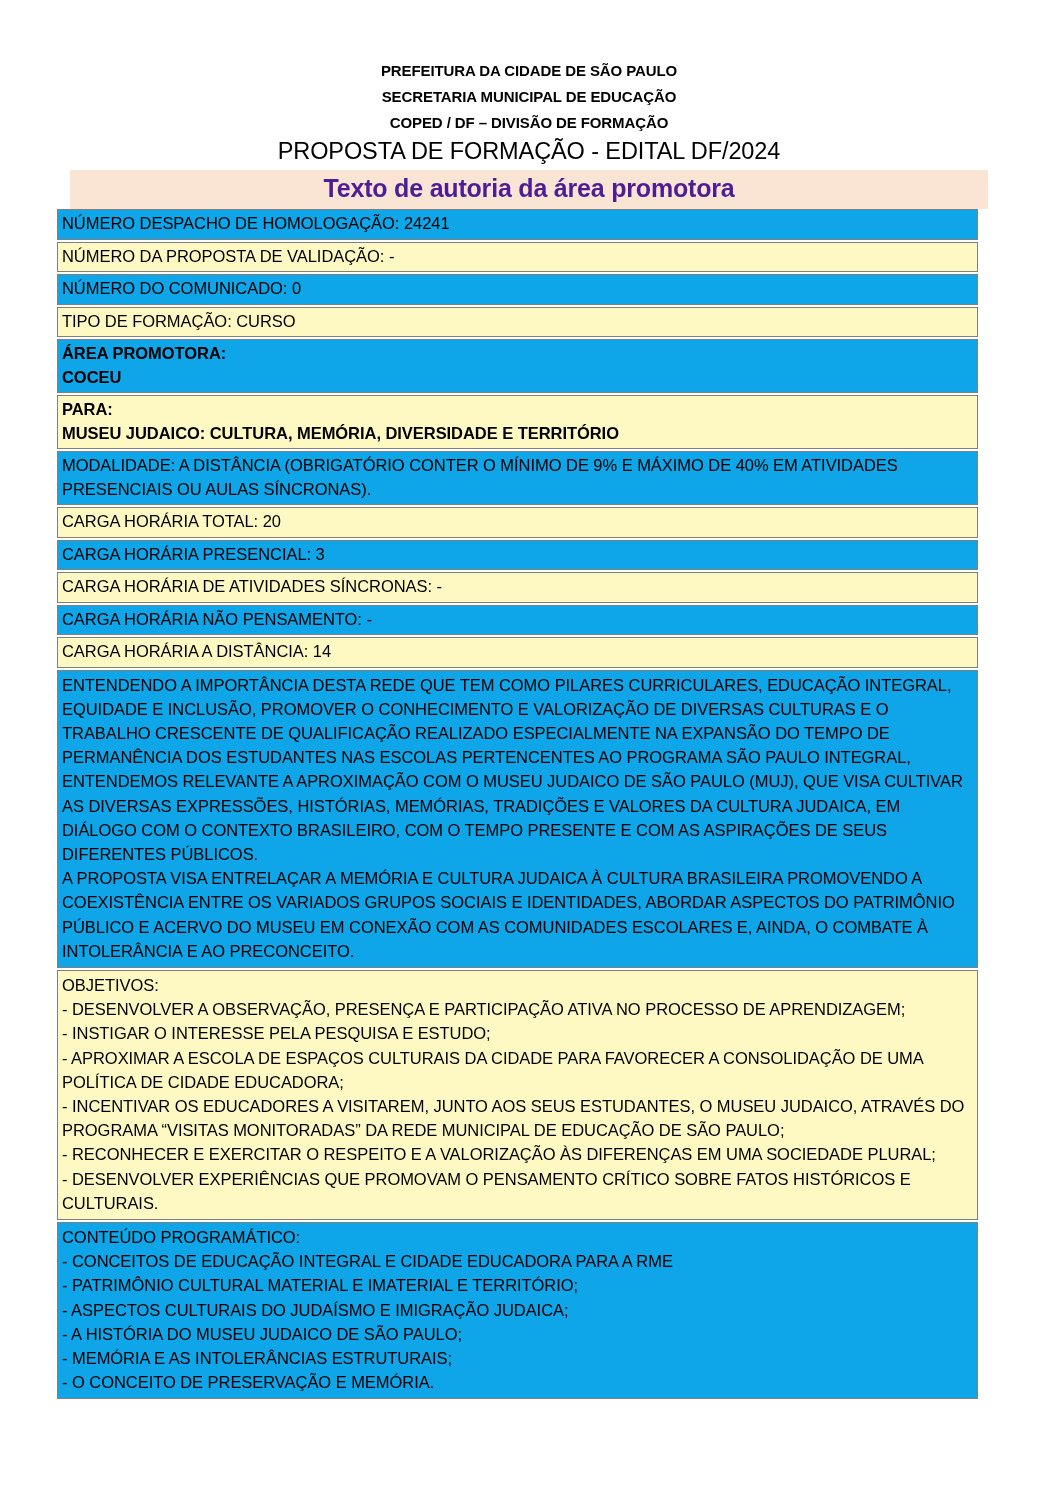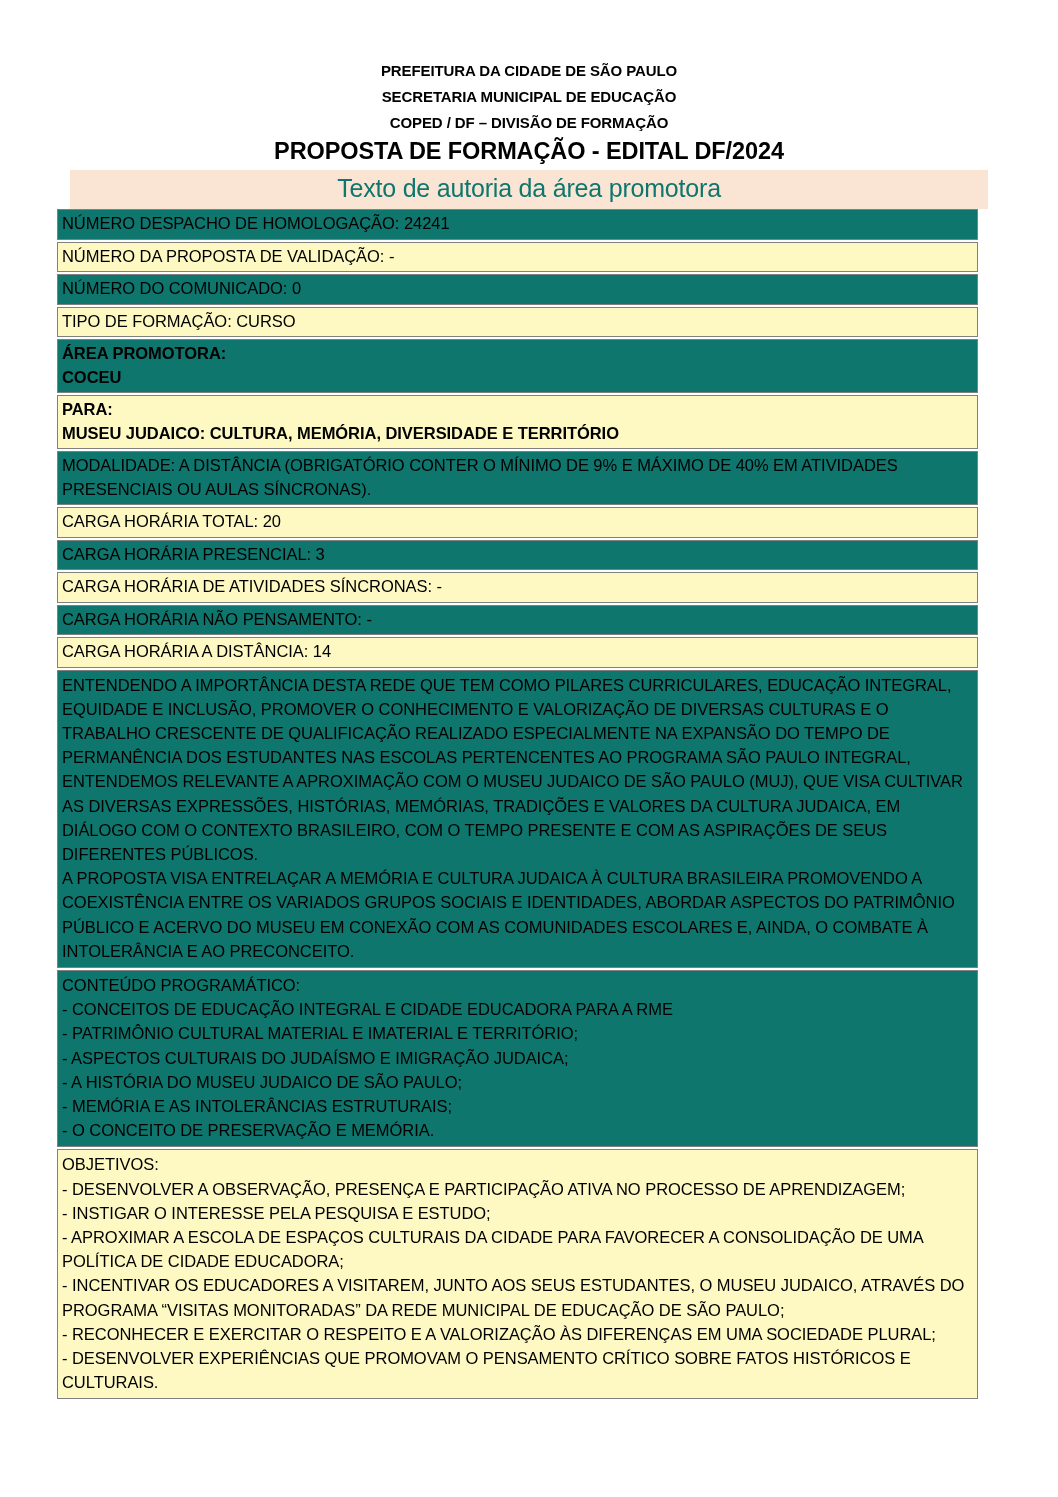--- a/index.html
+++ b/index.html
@@ -29,55 +29,55 @@
     text-align: center;
   }
   .doc-header .hline {
     font-weight: bold;
     font-size: 15px;
     line-height: 26px;
     letter-spacing: -0.1px;
     white-space: nowrap;
   }
   .doc-header .hline-big {
-    font-weight: bold;
+    font-weight: normal;
     font-size: 23.5px;
     line-height: 30px;
     letter-spacing: -0.1px;
     white-space: nowrap;
   }
 
   
   .banner {
     margin: 4px auto 0 auto;
     width: 918px;
     background: #fae5d4;
     text-align: center;
     padding: 3px 0 5px 0;
     box-sizing: border-box;
   }
   .banner-text {
-    color: #0f766e;
-    font-weight: normal;
+    color: #4c1d95;
+    font-weight: bold;
     font-size: 25px;
     line-height: 31px;
     letter-spacing: -0.2px;
   }
 
   
   .sheet {
     margin: 0 auto;
     width: 921px;
     margin-left: 57px;
   }
   .row {
     box-sizing: border-box;
     border: 1px solid #808080;
     border-top-width: 1px;
-    background: #0f766e;
+    background: #0ea5e9;
     padding: 2px 4px 3px 4px;
     margin-bottom: 2px;
   }
   .row.peach { background: #fef9c3; }
   .row .txt {
     font-size: 16.5px;
     line-height: 23.5px;
     letter-spacing: -0.05px;
     white-space: pre-line;
   }
@@ -151,34 +151,34 @@
 
     <div class="row peach">
       <div class="txt">CARGA HORÁRIA A DISTÂNCIA: 14</div>
     </div>
 
     <div class="row block">
       <div class="txt">ENTENDENDO A IMPORTÂNCIA DESTA REDE QUE TEM COMO PILARES CURRICULARES, EDUCAÇÃO INTEGRAL, EQUIDADE E INCLUSÃO, PROMOVER O CONHECIMENTO E VALORIZAÇÃO DE DIVERSAS CULTURAS E O TRABALHO CRESCENTE DE QUALIFICAÇÃO REALIZADO ESPECIALMENTE NA EXPANSÃO DO TEMPO DE PERMANÊNCIA DOS ESTUDANTES NAS ESCOLAS PERTENCENTES AO PROGRAMA SÃO PAULO INTEGRAL, ENTENDEMOS RELEVANTE A APROXIMAÇÃO COM O MUSEU JUDAICO DE SÃO PAULO (MUJ), QUE VISA CULTIVAR AS DIVERSAS EXPRESSÕES, HISTÓRIAS, MEMÓRIAS, TRADIÇÕES E VALORES DA CULTURA JUDAICA, EM DIÁLOGO COM O CONTEXTO BRASILEIRO, COM O TEMPO PRESENTE E COM AS ASPIRAÇÕES DE SEUS DIFERENTES PÚBLICOS.
 A PROPOSTA VISA ENTRELAÇAR A MEMÓRIA E CULTURA JUDAICA À CULTURA BRASILEIRA PROMOVENDO A COEXISTÊNCIA ENTRE OS VARIADOS GRUPOS SOCIAIS E IDENTIDADES, ABORDAR ASPECTOS DO PATRIMÔNIO PÚBLICO E ACERVO DO MUSEU EM CONEXÃO COM AS COMUNIDADES ESCOLARES E, AINDA, O COMBATE À INTOLERÂNCIA E AO PRECONCEITO.</div>
     </div>
 
+    <div class="row block peach">
+      <div class="txt">OBJETIVOS:</div>
+      <div class="txt">- DESENVOLVER A OBSERVAÇÃO, PRESENÇA E PARTICIPAÇÃO ATIVA NO PROCESSO DE APRENDIZAGEM;
+- INSTIGAR O INTERESSE PELA PESQUISA E ESTUDO;
+- APROXIMAR A ESCOLA DE ESPAÇOS CULTURAIS DA CIDADE PARA FAVORECER A CONSOLIDAÇÃO DE UMA POLÍTICA DE CIDADE EDUCADORA;
+- INCENTIVAR OS EDUCADORES A VISITAREM, JUNTO AOS SEUS ESTUDANTES, O MUSEU JUDAICO, ATRAVÉS DO PROGRAMA “VISITAS MONITORADAS” DA REDE MUNICIPAL DE EDUCAÇÃO DE SÃO PAULO;
+- RECONHECER E EXERCITAR O RESPEITO E A VALORIZAÇÃO ÀS DIFERENÇAS EM UMA SOCIEDADE PLURAL;
+- DESENVOLVER EXPERIÊNCIAS QUE PROMOVAM O PENSAMENTO CRÍTICO SOBRE FATOS HISTÓRICOS E CULTURAIS.</div>
+    </div>
+
     <div class="row block">
       <div class="txt">CONTEÚDO PROGRAMÁTICO:</div>
       <div class="txt">- CONCEITOS DE EDUCAÇÃO INTEGRAL E CIDADE EDUCADORA PARA A RME
 - PATRIMÔNIO CULTURAL MATERIAL E IMATERIAL E TERRITÓRIO;
 - ASPECTOS CULTURAIS DO JUDAÍSMO E IMIGRAÇÃO JUDAICA;
 - A HISTÓRIA DO MUSEU JUDAICO DE SÃO PAULO;
 - MEMÓRIA E AS INTOLERÂNCIAS ESTRUTURAIS;
 - O CONCEITO DE PRESERVAÇÃO E MEMÓRIA.</div>
     </div>
 
-    <div class="row block peach">
-      <div class="txt">OBJETIVOS:</div>
-      <div class="txt">- DESENVOLVER A OBSERVAÇÃO, PRESENÇA E PARTICIPAÇÃO ATIVA NO PROCESSO DE APRENDIZAGEM;
-- INSTIGAR O INTERESSE PELA PESQUISA E ESTUDO;
-- APROXIMAR A ESCOLA DE ESPAÇOS CULTURAIS DA CIDADE PARA FAVORECER A CONSOLIDAÇÃO DE UMA POLÍTICA DE CIDADE EDUCADORA;
-- INCENTIVAR OS EDUCADORES A VISITAREM, JUNTO AOS SEUS ESTUDANTES, O MUSEU JUDAICO, ATRAVÉS DO PROGRAMA “VISITAS MONITORADAS” DA REDE MUNICIPAL DE EDUCAÇÃO DE SÃO PAULO;
-- RECONHECER E EXERCITAR O RESPEITO E A VALORIZAÇÃO ÀS DIFERENÇAS EM UMA SOCIEDADE PLURAL;
-- DESENVOLVER EXPERIÊNCIAS QUE PROMOVAM O PENSAMENTO CRÍTICO SOBRE FATOS HISTÓRICOS E CULTURAIS.</div>
-    </div>
-
   </div>
 </div>
 
 </body></html>

